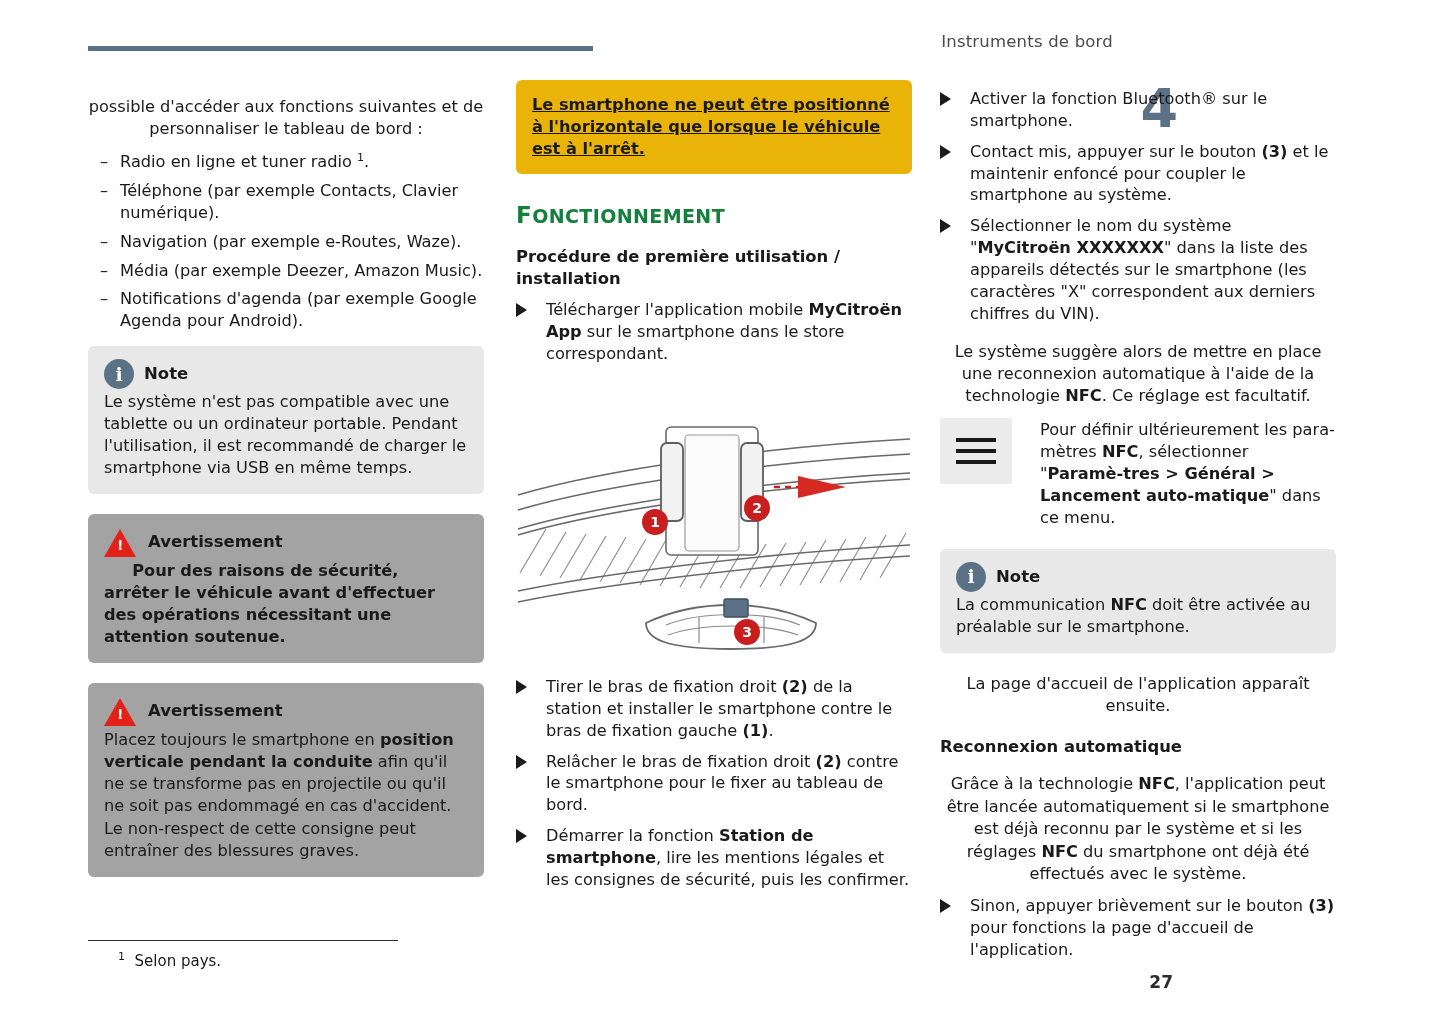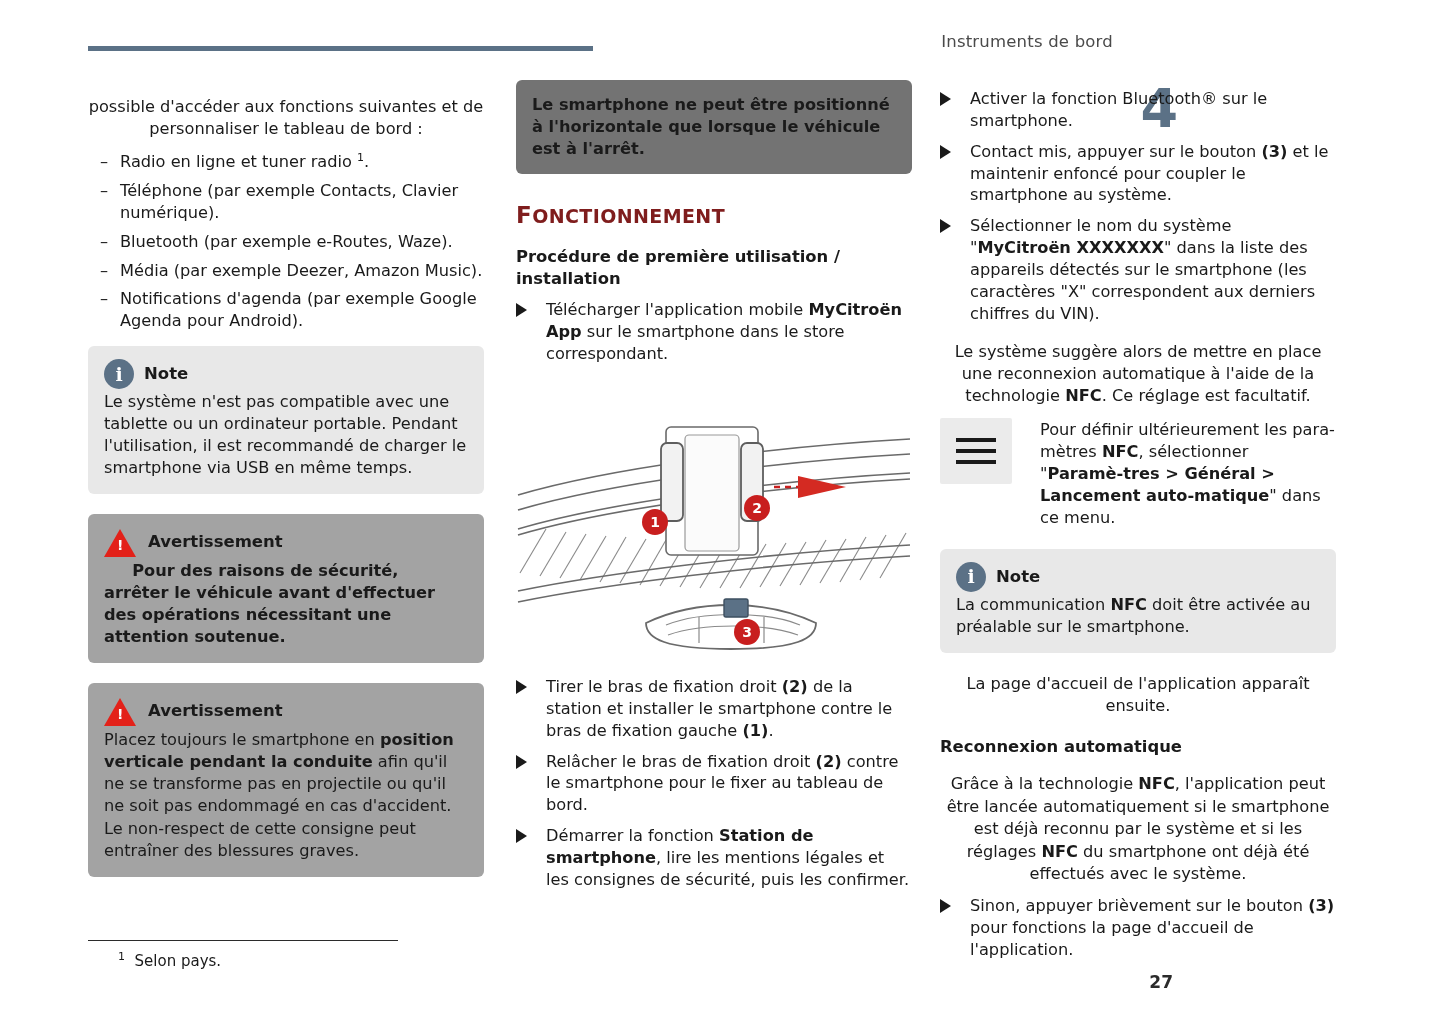--- a/index.html
+++ b/index.html
@@ -107,21 +107,21 @@
 
   
   .grey-box {
     background: #e8e8e8;
     border-radius: 6px;
     padding: 14px 16px 14px 16px;
     margin: 0 0 20px 0;
     line-height: 1.36;
     position: relative;
   }
-  .grey-box.callout { background: #737373; }
+  .grey-box.callout { background: #eab308; text-decoration: underline; }
   .box-bold { font-weight: bold; }
 
   .note-box {
     background: #e8e8e8;
     border-radius: 6px;
     padding: 13px 16px 15px 16px;
     margin: 0 0 20px 0;
     line-height: 1.36;
   }
   .note-head {
@@ -216,21 +216,21 @@
     height: 4px;
     background: #1a1a1a;
   }
   .menu-text { flex: 1 1 auto; padding-top: 1px; }
 
   h2.section-title {
     font-size: 23px;
     font-weight: bold;
     letter-spacing: 0.4px;
     margin: 26px 0 14px 0;
-    color: #7f1d1d;
+    color: #15803d;
   }
   h2.section-title .small-caps { font-size: 19px; }
   h3.sub-title {
     font-size: 16.4px;
     font-weight: bold;
     margin: 0 0 10px 0;
     line-height: 1.33;
   }
   h3.sub-title-spaced {
     font-size: 16.4px;
@@ -291,21 +291,21 @@
   <div class="chapter-number">4</div>
   <div class="page-number">27</div>
 
   <div class="col col1">
 
     <p>possible d'accéder aux fonctions suivantes et de personnaliser le tableau de bord :</p>
 
     <ul class="dash-list">
       <li><span>Radio en ligne et tuner radio <sup>1</sup>.</span></li>
       <li>Téléphone (par exemple Contacts, Clavier numérique).</li>
-      <li>Bluetooth (par exemple e-Routes, Waze).</li>
+      <li>Navigation (par exemple e-Routes, Waze).</li>
       <li>Média (par exemple Deezer, Amazon Music).</li>
       <li>Notifications d'agenda (par exemple Google Agenda pour Android).</li>
     </ul>
 
     <div class="note-box">
       <div class="note-head">
         <div class="icon-info">i</div>
         <div class="note-title">Note</div>
       </div>
       <div class="note-body">Le système n'est pas compatible avec une tablette ou un ordinateur portable. Pendant l'utilisation, il est recommandé de charger le smartphone via USB en même temps.</div>

